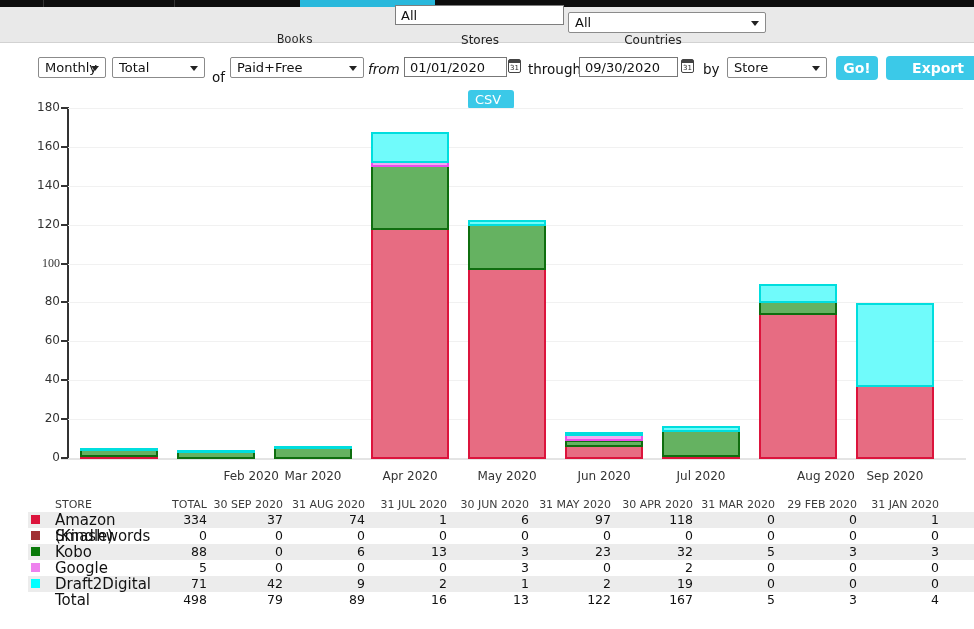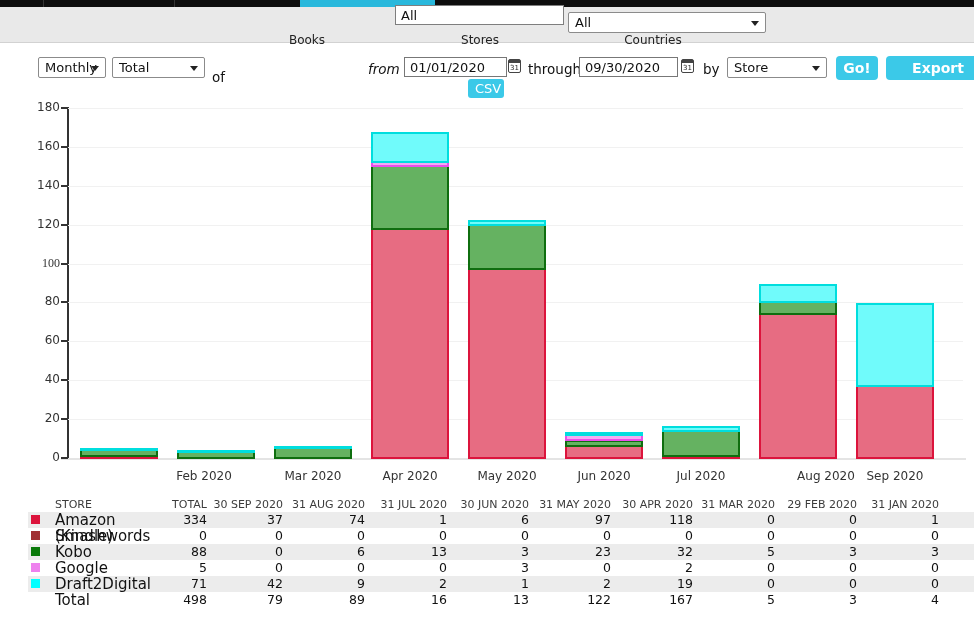--- a/index.html
+++ b/index.html
@@ -22,21 +22,21 @@
   
   .tbtext{position:absolute;top:61px;font-size:13.5px;color:#111;}
   .dinput{position:absolute;top:57px;height:17px;border:1px solid #777;font-size:13px;
           padding:1px 0 0 5px;color:#111;font-family:"DejaVu Sans","Liberation Sans",sans-serif;}
   .calicon{position:absolute;top:59px;width:13px;height:14px;border:1px solid #444;border-radius:2px;
            background:#fff;box-sizing:border-box;cursor:pointer;}
   .calicon .caltop{position:absolute;left:0;top:0;width:100%;height:3px;background:#444;}
   .calicon .calnum{position:absolute;left:0;top:4px;width:100%;text-align:center;font-size:7px;color:#222;}
   .cbtn{position:absolute;top:56px;height:24px;border-radius:4px;color:#fff;font-size:14px;
         font-weight:bold;text-align:center;line-height:24px;cursor:pointer;}
-  .csvbadge{position:absolute;left:468px;top:79px;width:36px;height:19px;border-radius:3px;
+  .csvbadge{position:absolute;left:468px;top:90px;width:46px;height:19px;border-radius:3px;
         color:#fff;font-size:13px;line-height:19px;padding-left:7px;box-sizing:border-box;cursor:pointer;}
   
   .chart{position:absolute;left:0;top:100px;width:974px;height:394px;}
   .gridline{position:absolute;left:68px;width:895px;height:1px;background:#f1f1f1;}
   .yaxis{position:absolute;left:67px;top:7px;width:2px;height:352px;background:#333;}
   .ytick{position:absolute;left:61px;width:7px;height:2px;background:#333;}
   .ylab{position:absolute;left:16px;width:44px;text-align:right;font-size:12px;color:#333;}
   .baseline{position:absolute;left:61px;top:358px;width:905px;height:2px;background:#e4e4e4;}
   .seg{position:absolute;box-sizing:border-box;}
   .xlab{position:absolute;top:369px;width:98px;text-align:center;font-size:12px;color:#333;}
@@ -63,33 +63,37 @@
     <div class="strip-sep" style="left:174px"></div>
     <div class="strip-cyan"></div>
   </div>
 
   <div class="band"></div>
   <input class="tfield" style="left: 395px; width: 162px;" value="All">
   <div class="fakesel" style="left:568px;top:12px;width:190px;">
     <span>All</span>
     <span class="chev"></span>
   </div>
-  <div class="tlabel" style="left:252px;top:33px;">Books</div>
+  <div class="tlabel" style="left:240px;top:33px;font-family:Liberation Mono, monospace;">Books</div>
   <div class="tlabel" style="left:425px;top:33px;">Stores</div>
   <div class="tlabel" style="left:598px;top:33px;">Countries</div>
 
   <div class="fakesel" style="left:38px;top:57px;width:60px;">
     <span>Monthly</span>
     <span class="chev"></span>
   </div>
   <div class="fakesel" style="left:112px;top:57px;width:85px;">
     <span>Total</span>
     <span class="chev"></span>
   </div>
   <span class="tbtext" style="left:212px;margin-top:8px;">of</span>
+  <div class="fakesel" style="left:230px;top:57px;width:126px;">
+    <span>Paid+Free</span>
+    <span class="chev"></span>
+  </div>
   <span class="tbtext" style="left:368px;font-style:italic;">from</span>
   <input class="dinput" style="left: 404px; width: 96px;" value="01/01/2020">
   <div class="calicon" style="left:508px;">
     <span class="caltop"></span>
     <span class="calnum">31</span>
   </div>
   <span class="tbtext" style="left:528px;">through</span>
   <input class="dinput" style="left: 579px; width: 92px;" value="09/30/2020">
   <div class="calicon" style="left:681px;">
     <span class="caltop"></span>
@@ -140,21 +144,21 @@
       <div class="seg" style="left: 80px; width: 78px; top: 354.056px; height: 3px; background: rgb(160, 48, 51);"></div>
       <div class="seg" style="left: 80px; width: 78px; top: 349.222px; height: 7.83333px; border: 2px solid rgb(15, 110, 15); background: rgb(101, 178, 97);"></div>
       <div class="seg" style="left: 80px; width: 78px; top: 348.222px; height: 3px; background: rgb(234, 77, 234);"></div>
       <div class="seg" style="left: 80px; width: 78px; top: 348.222px; height: 3px; background: rgb(0, 222, 222);"></div>
       <div class="xlab" style="left: 70px;"></div>
       <div class="seg" style="left: 177px; width: 78px; top: 356px; height: 3px; background: rgb(220, 20, 60);"></div>
       <div class="seg" style="left: 177px; width: 78px; top: 356px; height: 3px; background: rgb(160, 48, 51);"></div>
       <div class="seg" style="left: 177px; width: 78px; top: 351.167px; height: 7.83333px; border: 2px solid rgb(15, 110, 15); background: rgb(101, 178, 97);"></div>
       <div class="seg" style="left: 177px; width: 78px; top: 350.167px; height: 3px; background: rgb(234, 77, 234);"></div>
       <div class="seg" style="left: 177px; width: 78px; top: 350.167px; height: 3px; background: rgb(0, 222, 222);"></div>
-      <div class="xlab" style="left: 155px;">Feb 2020</div>
+      <div class="xlab" style="left: 181px; text-align: right;">Feb 2020</div>
       <div class="seg" style="left: 274px; width: 78px; top: 356px; height: 3px; background: rgb(220, 20, 60);"></div>
       <div class="seg" style="left: 274px; width: 78px; top: 356px; height: 3px; background: rgb(160, 48, 51);"></div>
       <div class="seg" style="left: 274px; width: 78px; top: 347.278px; height: 11.7222px; border: 2px solid rgb(15, 110, 15); background: rgb(101, 178, 97);"></div>
       <div class="seg" style="left: 274px; width: 78px; top: 346.278px; height: 3px; background: rgb(234, 77, 234);"></div>
       <div class="seg" style="left: 274px; width: 78px; top: 346.278px; height: 3px; background: rgb(0, 222, 222);"></div>
       <div class="xlab" style="left: 264px;">Mar 2020</div>
       <div class="seg" style="left: 371px; width: 78px; top: 127.556px; height: 231.444px; border: 2px solid rgb(220, 20, 60); background: rgb(231, 108, 130);"></div>
       <div class="seg" style="left: 371px; width: 78px; top: 126.556px; height: 3px; background: rgb(160, 48, 51);"></div>
       <div class="seg" style="left: 371px; width: 78px; top: 65.3333px; height: 64.2222px; border: 2px solid rgb(15, 110, 15); background: rgb(101, 178, 97);"></div>
       <div class="seg" style="left: 371px; width: 78px; top: 61.4444px; height: 5.88889px; border: 2px solid rgb(234, 77, 234); background: rgb(243, 171, 243);"></div>

